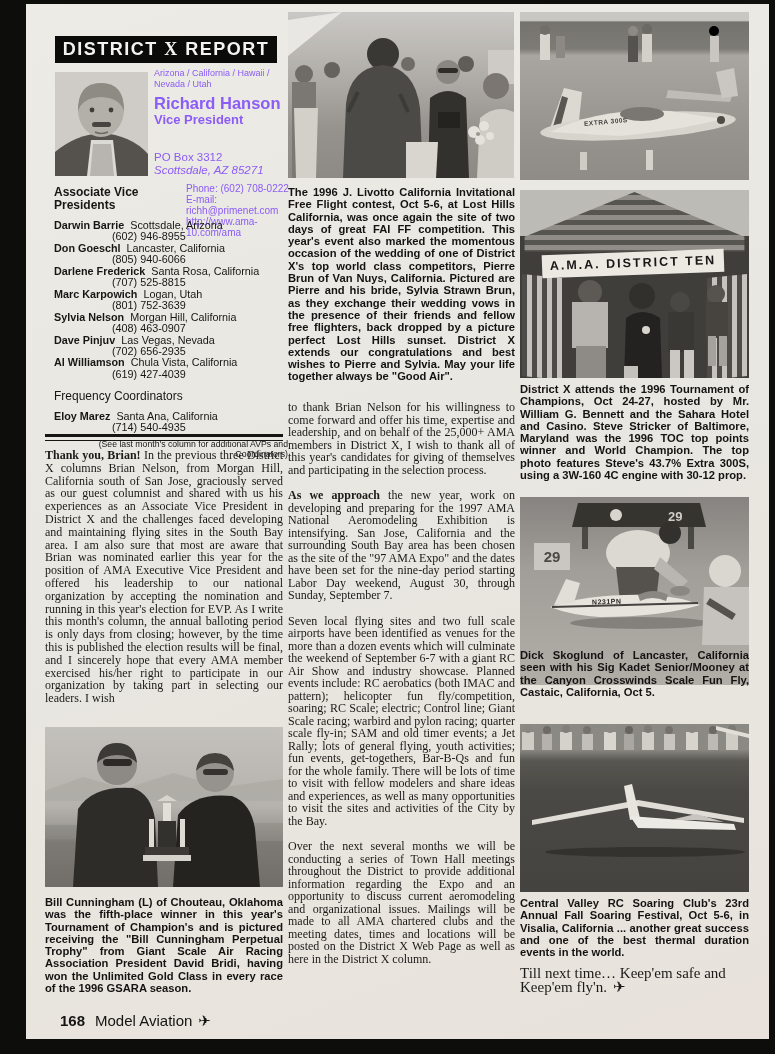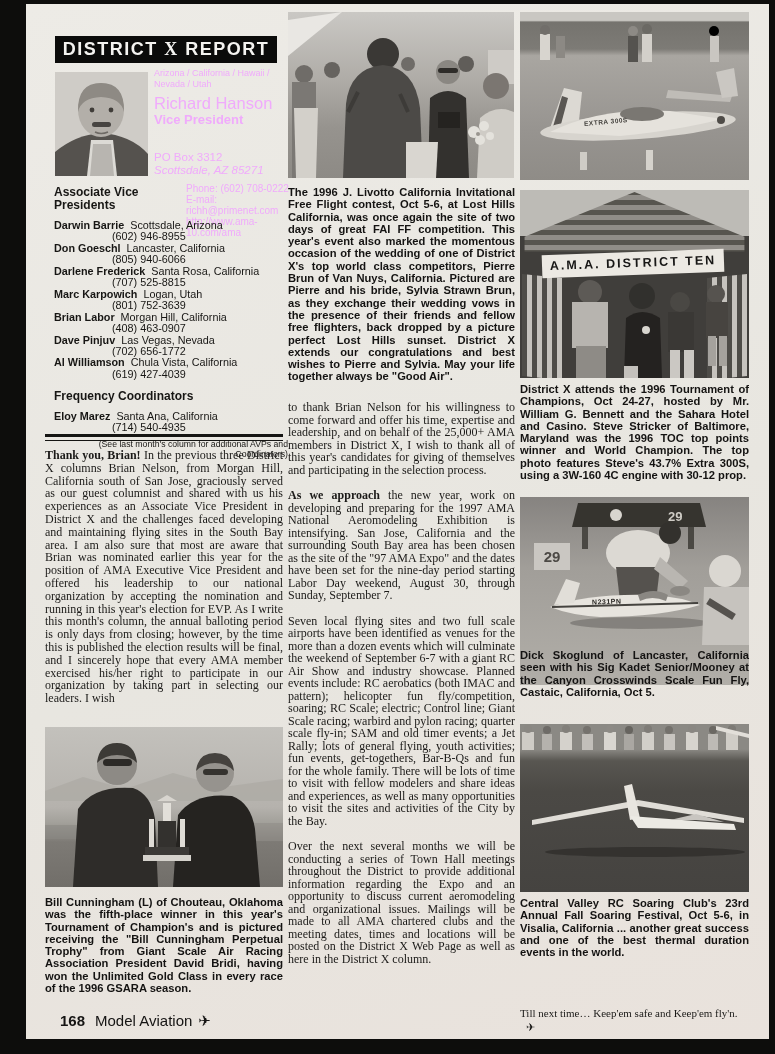--- a/index.html
+++ b/index.html
@@ -6,50 +6,50 @@
   #page{position:relative;width:775px;height:1054px;background:#0d0d0c;overflow:hidden;
         font-family:"Liberation Sans",sans-serif;}
   #paper{position:absolute;left:26px;top:4px;width:743px;height:1035px;
          background:linear-gradient(160deg,#edebe6 0%,#e8e6e0 55%,#e9e2dc 100%);}
   .abs{position:absolute;}
   
   .banner{left:55px;top:36px;width:222px;height:27px;background:#0b0b0a;color:#f4f3f0;
           font-weight:bold;font-size:18px;letter-spacing:1.5px;line-height:27px;text-align:center;}
   .banner .serifx{font-family:"Liberation Serif",serif;}
   .portrait{left:55px;top:72px;width:93px;height:104px;background:#cfccc7;}
-  .contact{left:154px;top:68px;width:140px;color:#f0abfc;}
+  .contact{left:154px;top:68px;width:140px;color:#8b5cf6;}
   .region{font-size:9px;line-height:10.5px;}
-  .offname{font-size:16.5px;font-weight:normal;margin-top:5px;white-space:nowrap;}
+  .offname{font-size:16.5px;font-weight:bold;margin-top:5px;white-space:nowrap;}
   .offtitle{font-size:13px;font-weight:bold;line-height:14px;}
   .addr{font-size:11.5px;line-height:12.5px;margin-top:24px;}
   .small{font-size:10px;line-height:11px;margin-left:32px;}
   .mt7{margin-top:7px;}
   
   .avpblock{left:54px;top:186px;width:234px;color:#171614;}
   .avphead{font-size:12px;font-weight:bold;line-height:13px;white-space:pre-line;margin-bottom:8px;}
   .avpentry{font-size:10.8px;line-height:11.2px;margin-bottom:0.5px;}
   .avp-name{font-weight:bold;margin-right:6px;}
   .avp-phone{padding-left:58px;}
-  .freqhead{font-size:12px;font-weight:bold;margin:9px 0 8px 0;}
+  .freqhead{font-size:12px;font-weight:normal;margin:9px 0 8px 0;}
   .avpnote{font-size:8.7px;margin-top:6px;text-align:right;}
   .dblrule{left:45px;top:434px;width:238px;height:3px;border-top:3px solid #151513;border-bottom:1.5px solid #151513;}
   
   .serifcol{font-family:"Liberation Serif",serif;font-size:12px;line-height:12.8px;
             text-align:justify;color:#1b1a18;}
   .thankyou{left:45px;top:449px;width:238px;}
   .midflow{left:288px;top:401px;width:227px;line-height:12.5px;}
   .midflow p{margin:0 0 13px 0;}
   .capt{font-weight:bold;font-size:11.2px;line-height:12.3px;text-align:justify;color:#141312;}
   .wedcapt{left:288px;top:186px;width:227px;}
   .toccapt{left:520px;top:383px;width:229px;}
   .skocapt{left:520px;top:649px;width:229px;}
   .soarcapt{left:520px;top:897px;width:229px;}
   .cuncapt{left:45px;top:896px;width:238px;}
-  .closing{left:520px;top:1006px;width:229px;font-family:"Liberation Serif",serif;
-           font-size:11px;line-height:14px;color:#1b1a18;}
+  .closing{left:520px;top:966px;width:229px;font-family:"Liberation Serif",serif;
+           font-size:15px;line-height:14px;color:#1b1a18;}
   .footer{left:60px;top:1012px;font-size:15px;color:#151413;}
   .footer b{margin-right:10px;}
   .planeglyph{margin-left:6px;}
   
   .photo{overflow:hidden;}
   .p-wedding{left:288px;top:12px;width:226px;height:166px;
      background:linear-gradient(#cac8c4 0%,#aeaba6 42%,#96938e 70%,#8d8a85 100%);}
   .p-extra{left:520px;top:12px;width:229px;height:168px;
      background:linear-gradient(#c9c7c2 0%,#c9c7c2 5%,#75736e 6%,#7d7b76 22%,#a9a6a1 26%,#979490 70%,#8f8c87 100%);}
   .p-tent{left:520px;top:190px;width:229px;height:188px;background:#403e3b;}
@@ -129,26 +129,26 @@
     </div>
     <div class="avpentry">
       <div><span class="avp-name">Darlene Frederick</span><span>Santa Rosa, California</span></div>
       <div class="avp-phone">(707) 525-8815</div>
     </div>
     <div class="avpentry">
       <div><span class="avp-name">Marc Karpowich</span><span>Logan, Utah</span></div>
       <div class="avp-phone">(801) 752-3639</div>
     </div>
     <div class="avpentry">
-      <div><span class="avp-name">Brian Labor</span><span>Morgan Hill, California</span></div>
+      <div><span class="avp-name">Sylvia Nelson</span><span>Morgan Hill, California</span></div>
       <div class="avp-phone">(408) 463-0907</div>
     </div>
     <div class="avpentry">
       <div><span class="avp-name">Dave Pinjuv</span><span>Las Vegas, Nevada</span></div>
-      <div class="avp-phone">(702) 656-1772</div>
+      <div class="avp-phone">(702) 656-2935</div>
     </div>
     <div class="avpentry">
       <div><span class="avp-name">Al Williamson</span><span>Chula Vista, California</span></div>
       <div class="avp-phone">(619) 427-4039</div>
     </div>
     <div class="freqhead">Frequency Coordinators</div>
     <div class="avpentry">
       <div><span class="avp-name">Eloy Marez</span><span>Santa Ana, California</span></div>
       <div class="avp-phone">(714) 540-4935</div>
     </div>

